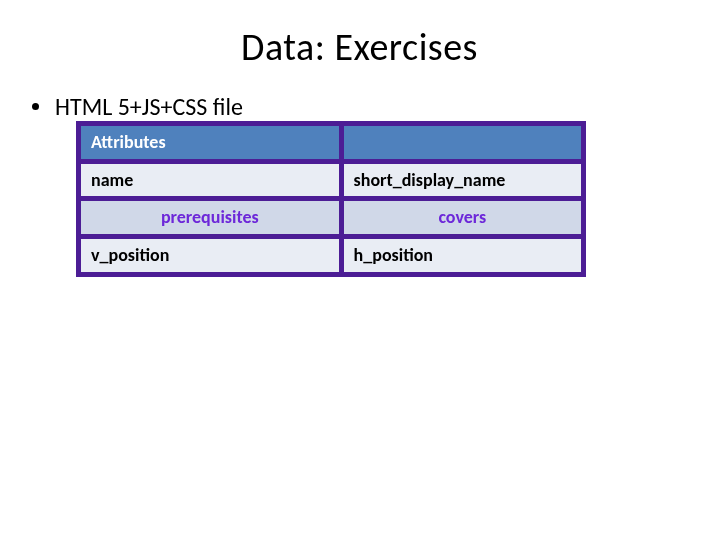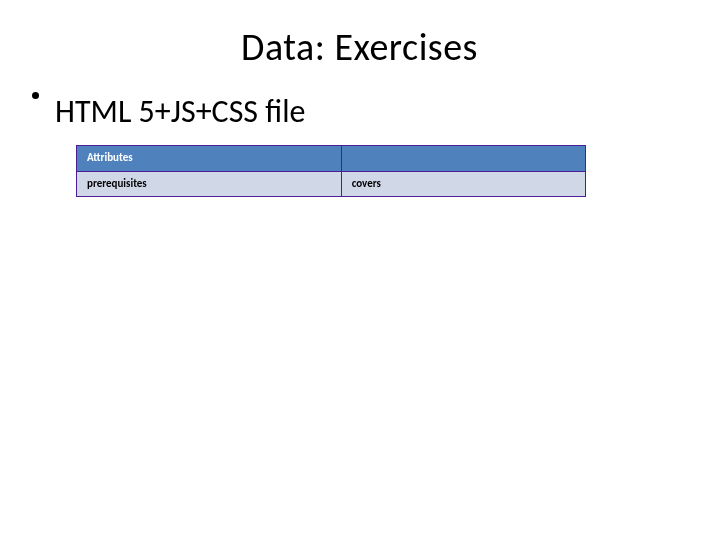--- a/index.html
+++ b/index.html
@@ -20,24 +20,23 @@
   }
   .title {
     text-align: center;
     font-size: 38px;
     font-weight: 400;
     margin: 6px 0 22px 0;
     letter-spacing: 0.5px;
   }
   .bullet-row {
     display: flex;
-    align-items: flex-start;
-    font-size: 32px;
+    align-items: center;
+    font-size: 24px;
     margin-left: -8px;
-    margin-bottom: 14px;
   }
   .bullet-dot {
     width: 7px;
     height: 7px;
     background: #000;
     border-radius: 50%;
     margin-right: 16px;
     flex: 0 0 auto;
   }
   .table-wrap {
@@ -45,35 +44,35 @@
     width: 510px;
   }
   table {
     border-collapse: collapse;
     width: 100%;
     table-layout: fixed;
   }
   th, td {
     text-align: left;
     font-weight: 700;
-    font-size: 11px;
+    font-size: 18px;
     padding: 6px 10px 6px 10px;
-    border: 1px solid #4c1d95;
+    border: 5px solid #4c1d95;
     line-height: 1.15;
   }
   thead th {
     background: #4f81bd;
     color: #fff;
     font-weight: 700;
   }
   thead th.blank {
     background: #4f81bd;
   }
   tbody tr.odd td  { background: #e9edf4; color:#000; }
-  tbody tr.even td { background: #d0d8e8; color:#000000; }
+  tbody tr.even td { background: #d0d8e8; color:#6d28d9;text-align:center; }
   tbody td.empty { background: inherit; }
   col.c1 { width: 52%; }
   col.c2 { width: 48%; }
 </style>
 </head>
 <body>
 
 <div class="slide">
 
   <div class="title">Data: Exercises</div>
@@ -89,21 +88,29 @@
           <col class="c1">
           <col class="c2">
         </colgroup>
       <thead>
         <tr>
           <th>Attributes</th>
           <th class="blank"></th>
         </tr>
       </thead>
       <tbody>
+        <tr class="odd">
+          <td>name</td>
+          <td>short_display_name</td>
+        </tr>
         <tr class="even">
           <td>prerequisites</td>
           <td>covers</td>
+        </tr>
+        <tr class="odd">
+          <td>v_position</td>
+          <td>h_position</td>
         </tr>
       </tbody>
     </table>
   </div>
 
 </div>
 
 </body></html>

